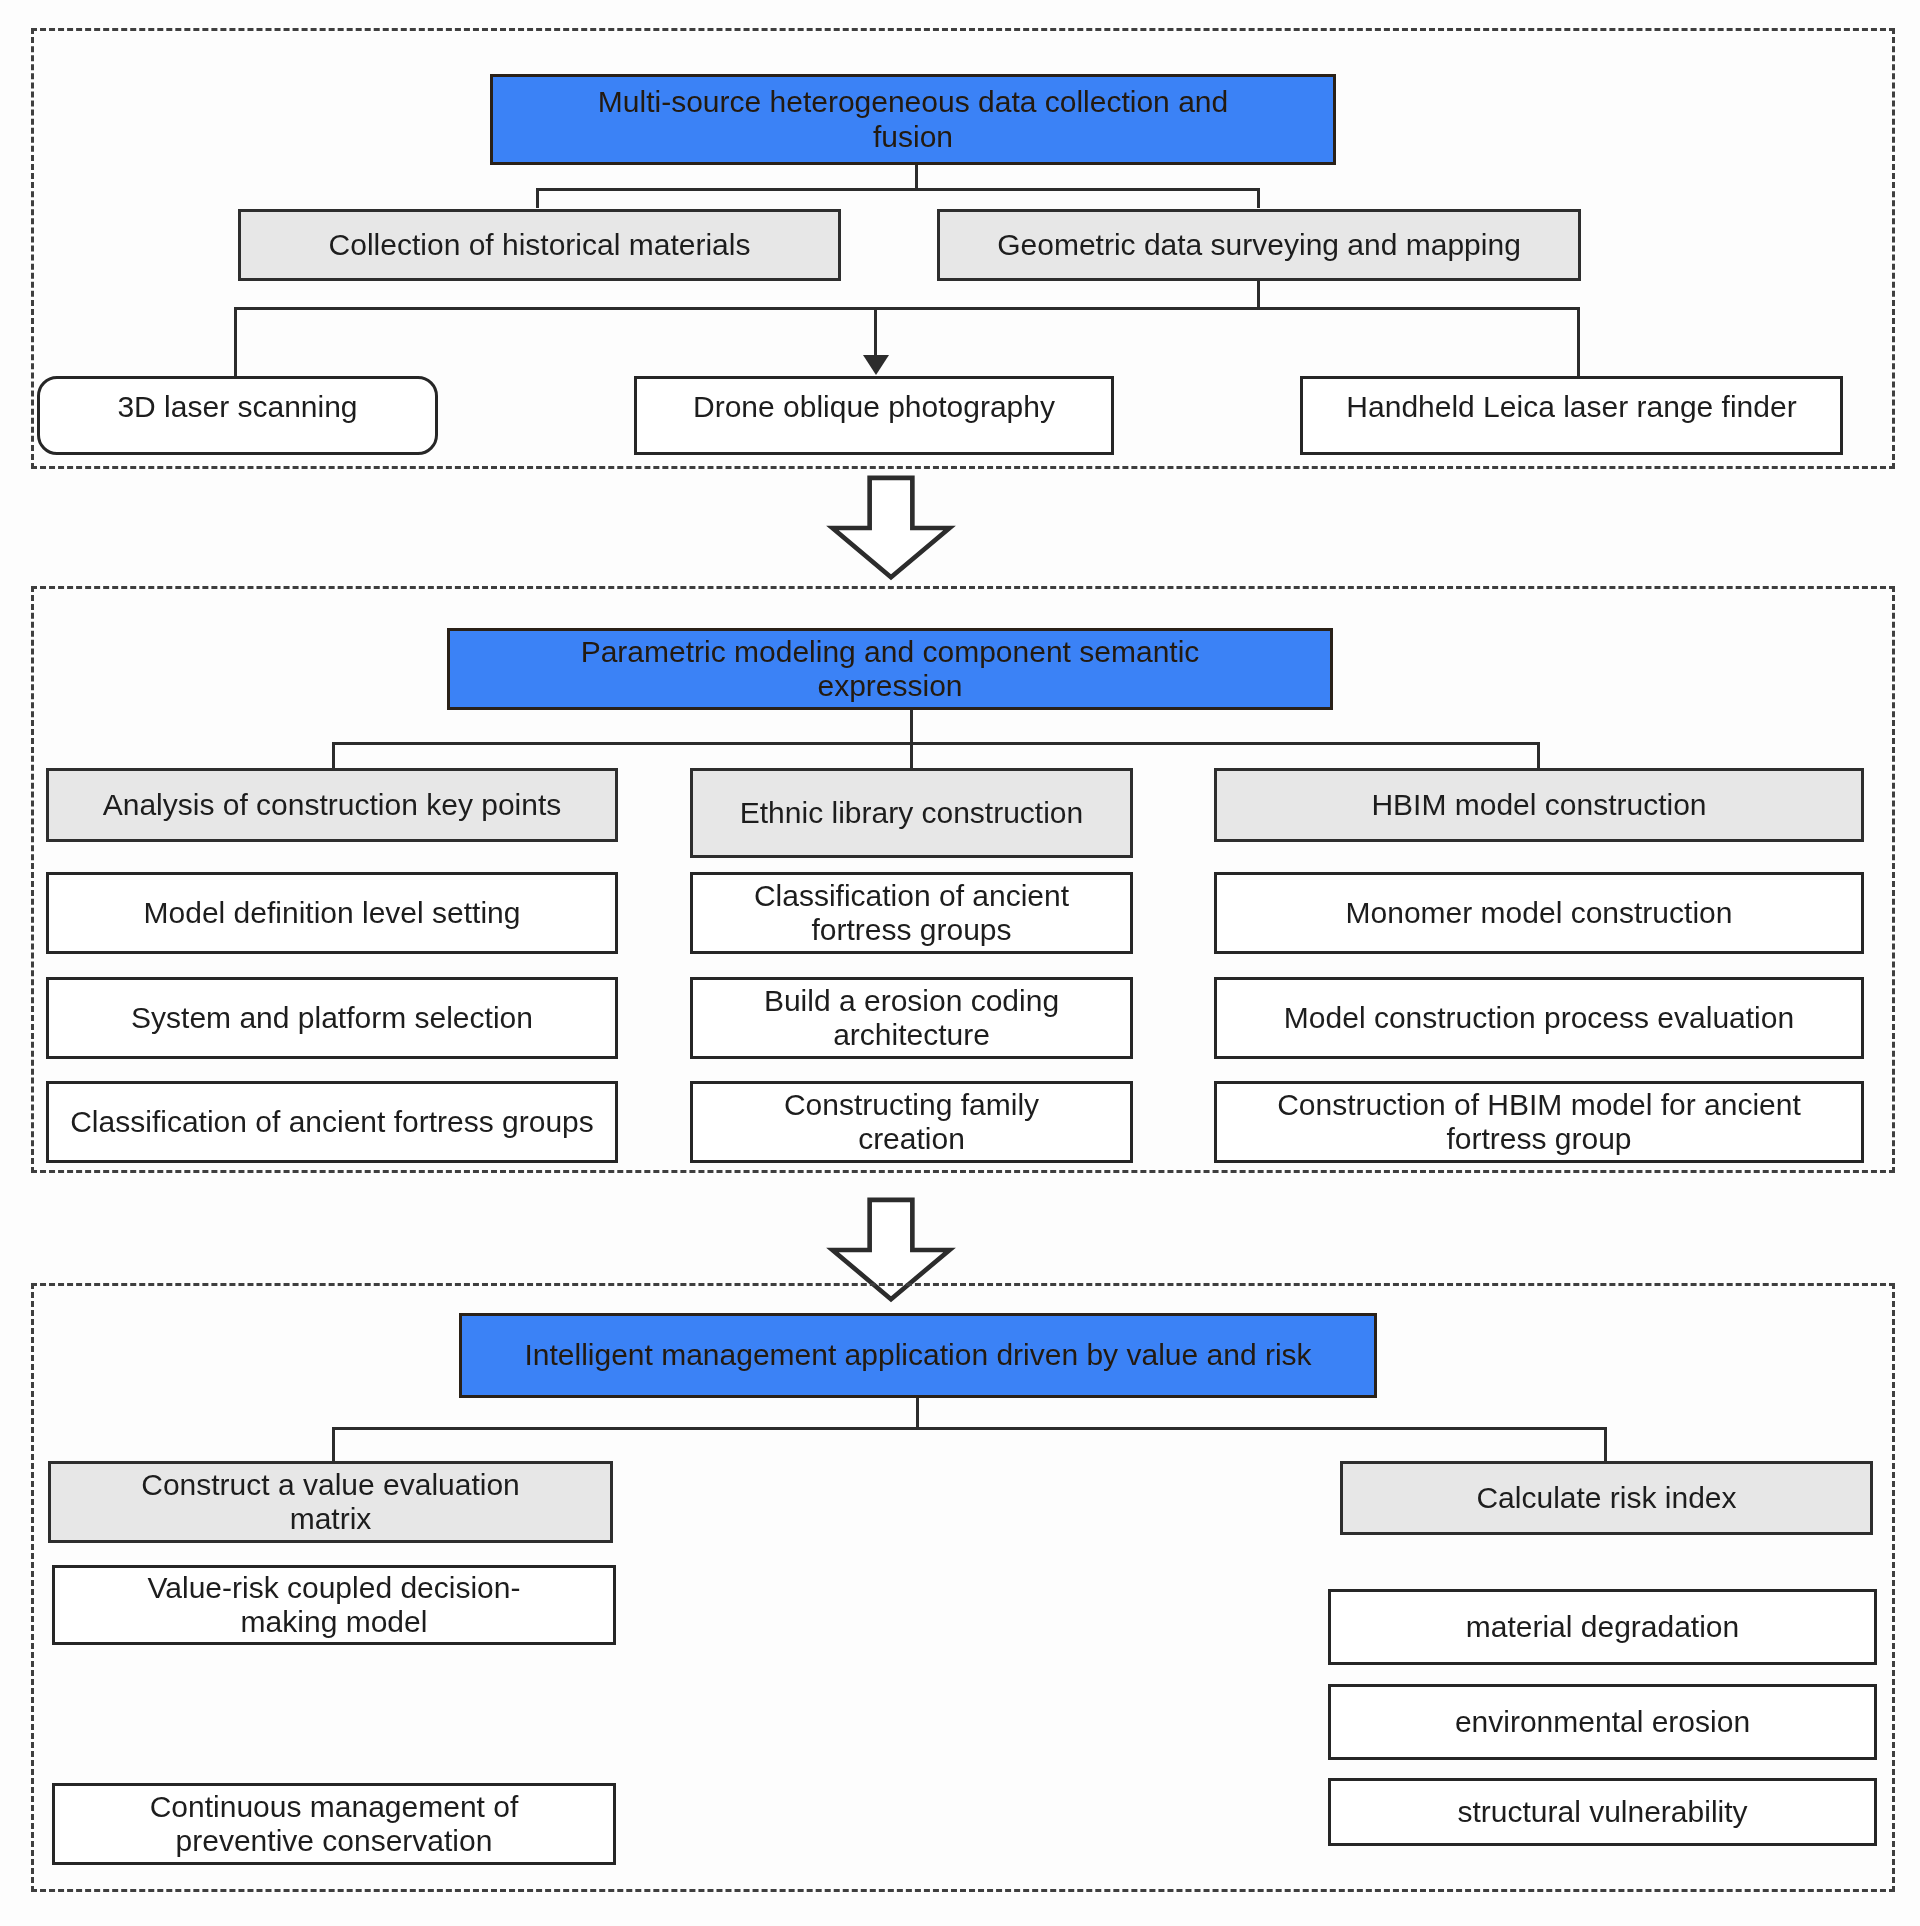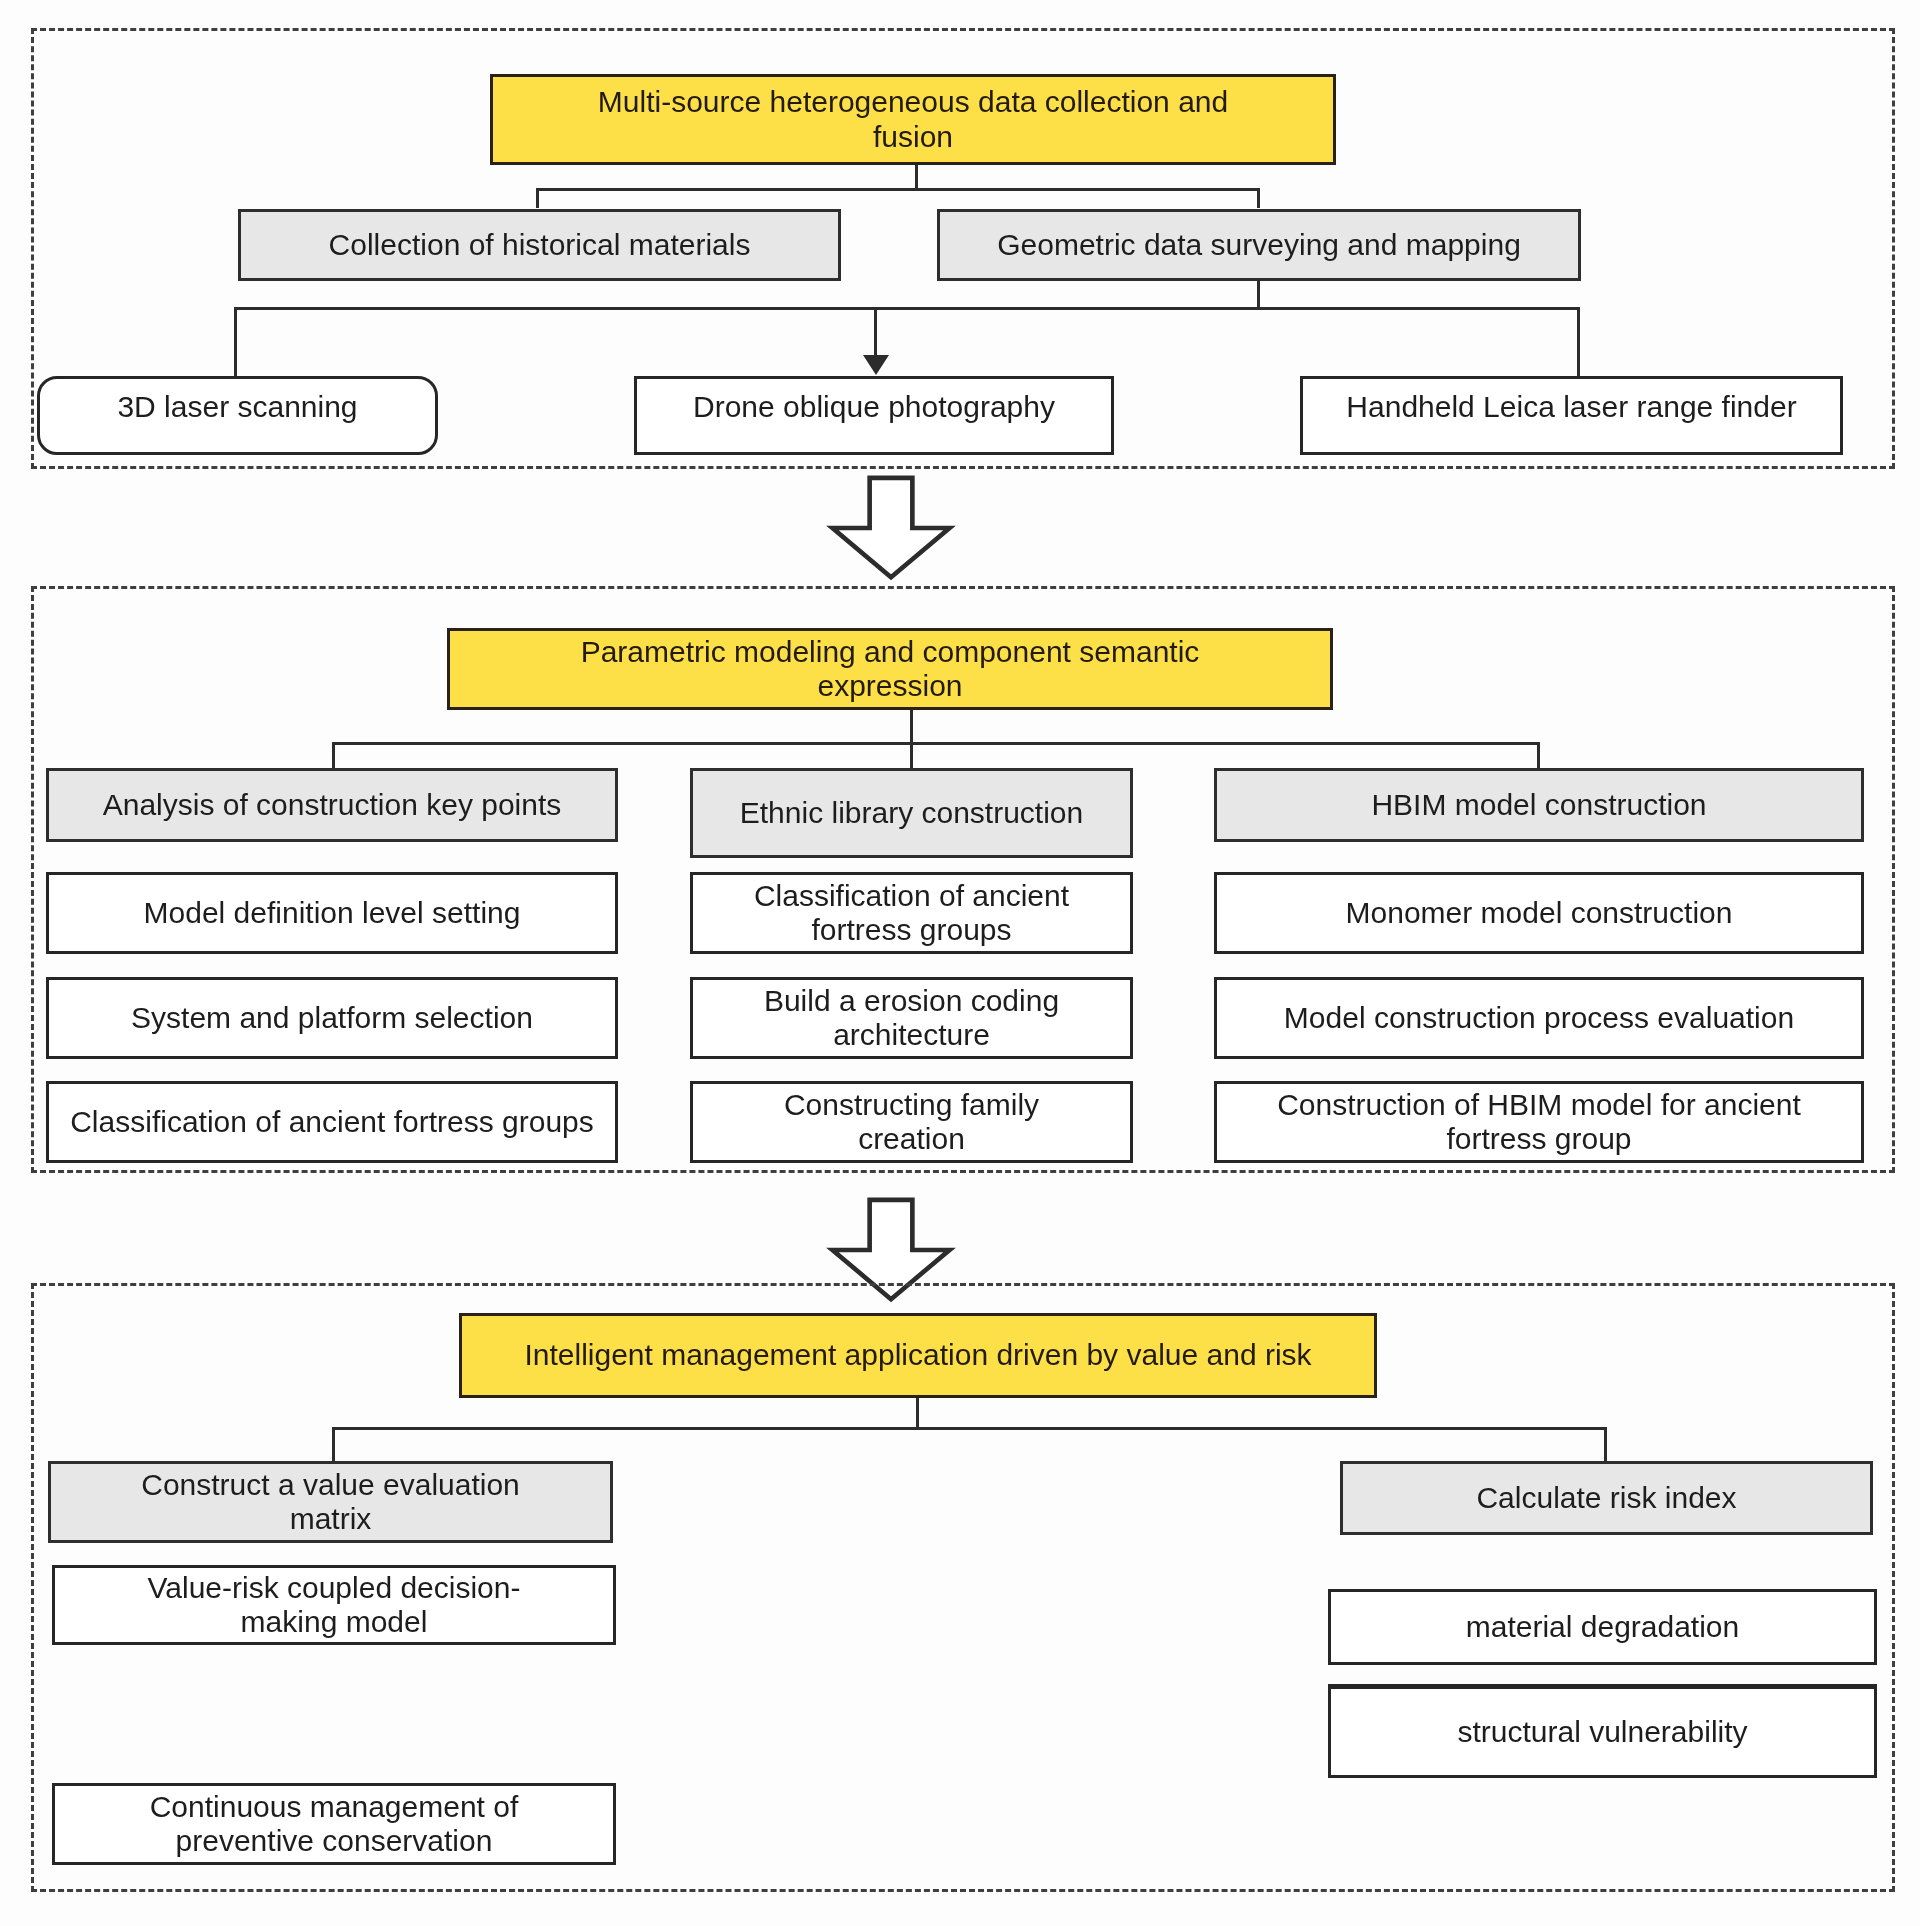--- a/index.html
+++ b/index.html
@@ -5,21 +5,21 @@
   html,body{margin:0;padding:0;background:#ffffff;}
   #canvas{
     position:relative;width:1920px;height:1927px;background:#fdfdfd;
     font-family:"Liberation Sans", sans-serif;color:#1d1d1d;overflow:hidden;
   }
   .section{position:absolute;border:3.7px dashed #3f3f3f;box-sizing:border-box;background:transparent;}
   .box{
     position:absolute;display:flex;align-items:center;justify-content:center;
     text-align:center;font-size:30px;line-height:1.14;box-sizing:border-box;padding:0 9.3px;
   }
-  .orange{background:#fde047;border:3.7px solid #2a2118;color:#231a10;}
+  .orange{background:#3b82f6;border:3.7px solid #2a2118;color:#231a10;}
   .grayb{background:#e7e7e7;border:3.7px solid #2e2e2e;}
   .whiteb{background:#ffffff;border:3.7px solid #262626;}
   .topalign{align-items:flex-start;padding-top:11px;}
   .line{position:absolute;background:#2c2c2c;}
   .mw{display:inline-block;}
   .w760{max-width:705px;} .w680{max-width:631px;} .w900{max-width:835px;}
   .w450{max-width:417px;} .w460{max-width:427px;} .w440{max-width:408px;} .w320{max-width:297px;}
   .ah{ 
     position:absolute;width:0;height:0;
     border-left:13px solid transparent;border-right:13px solid transparent;
@@ -150,18 +150,18 @@
 
   <div class="box grayb" style="left:1340px;top:1461px;width:533px;height:74px;">
     <span>Calculate risk index</span>
   </div>
   <div class="box whiteb" style="left:1328px;top:1589px;width:549px;height:76px;">
     <span>material degradation</span>
   </div>
   <div class="box whiteb" style="left:1328px;top:1684px;width:549px;height:76px;">
     <span>environmental erosion</span>
   </div>
-  <div class="box whiteb" style="left:1328px;top:1686px;width:549px;height:92px;">
+  <div class="box whiteb" style="left:1328px;top:1778px;width:549px;height:68px;">
     <span>structural vulnerability</span>
   </div>
 
 </div>
 
 
 </body></html>

